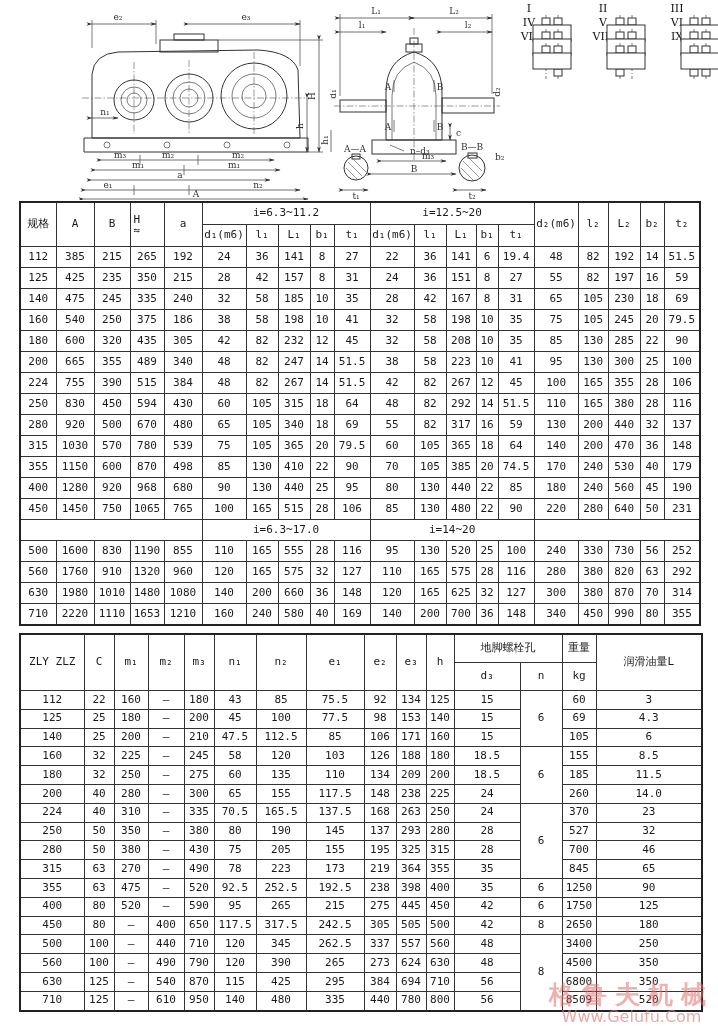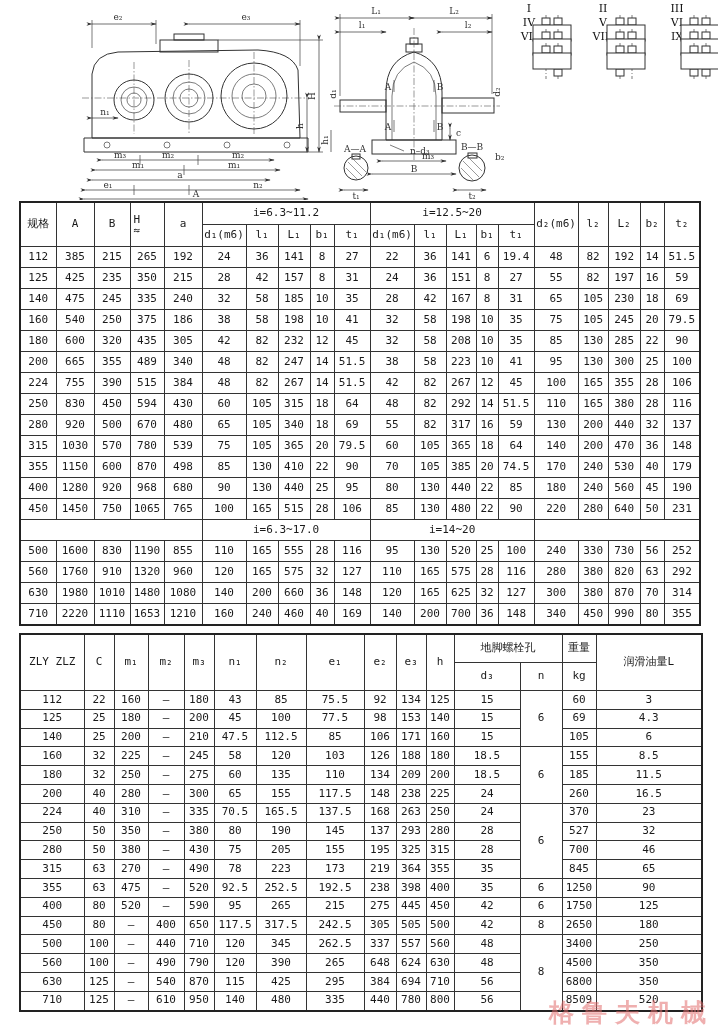--- a/index.html
+++ b/index.html
@@ -701,21 +701,21 @@
         <td>314</td>
       </tr>
       <tr>
         <td class="spec">710</td>
         <td>2220</td>
         <td>1110</td>
         <td>1653</td>
         <td>1210</td>
         <td>160</td>
         <td>240</td>
-        <td>460</td>
+        <td>580</td>
         <td>40</td>
         <td>169</td>
         <td>140</td>
         <td>200</td>
         <td>700</td>
         <td>36</td>
         <td>148</td>
         <td>340</td>
         <td>450</td>
         <td>990</td>
@@ -856,21 +856,21 @@
         <td>—</td>
         <td>300</td>
         <td>65</td>
         <td>155</td>
         <td>117.5</td>
         <td>148</td>
         <td>238</td>
         <td>225</td>
         <td>24</td>
         <td>260</td>
-        <td>16.5</td>
+        <td>14.0</td>
       </tr>
       <tr>
         <td class="spec">224</td>
         <td>40</td>
         <td>310</td>
         <td>—</td>
         <td>335</td>
         <td>70.5</td>
         <td>165.5</td>
         <td>137.5</td>
@@ -1000,21 +1000,21 @@
       </tr>
       <tr>
         <td class="spec">560</td>
         <td>100</td>
         <td>—</td>
         <td>490</td>
         <td>790</td>
         <td>120</td>
         <td>390</td>
         <td>265</td>
-        <td>648</td>
+        <td>273</td>
         <td>624</td>
         <td>630</td>
         <td>48</td>
         <td>4500</td>
         <td>350</td>
       </tr>
       <tr>
         <td class="spec">630</td>
         <td>125</td>
         <td>—</td>
@@ -1044,13 +1044,14 @@
         <td>800</td>
         <td>56</td>
         <td>8509</td>
         <td>520</td>
       </tr>
     </tbody>
 </table>
 
 <div class="watermark">
   <div class="wm-cn">格鲁夫机械</div>
+  <div class="wm-url">Www.Gelufu.Com</div>
 </div>
 
 </body></html>

